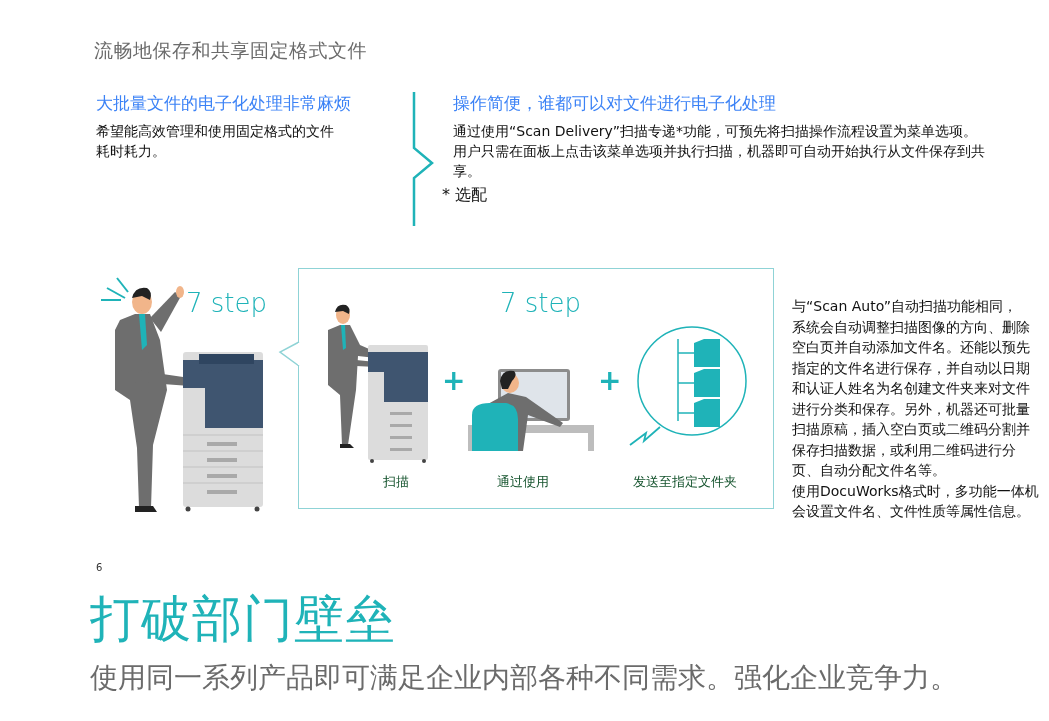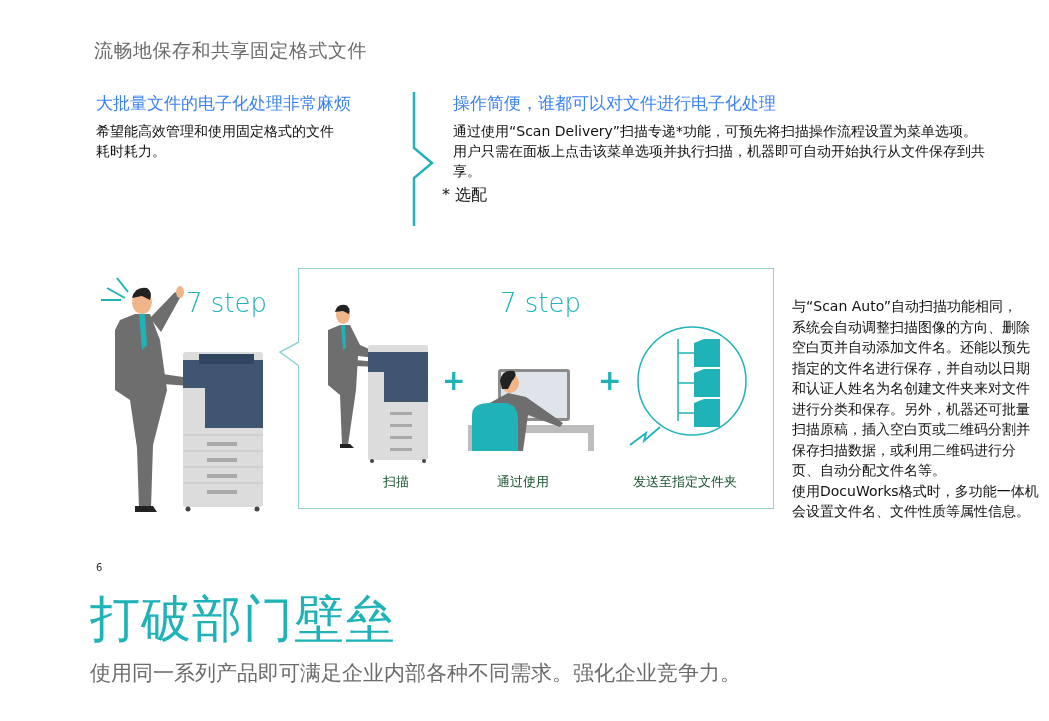--- a/index.html
+++ b/index.html
@@ -15,21 +15,21 @@
   .right-body { left:453px; top:121px; width:620px; white-space:nowrap; }
   .footnote { left:442px; top:185px; font-size:16px; color:#111; }
   .divider { left:400px; top:90px; }
   .step-box { left:298px; top:268px; width:476px; height:241px; border:1.5px solid #8fd3d6; box-sizing:border-box; }
   .step-label { color:#1fb3b8; font-size:26px; white-space:nowrap; font-weight:300; }
   .cap { color:#14532d; font-size:13px; white-space:nowrap; }
   .plus { color:#1fb3b8; font-size:28px; font-weight:bold; }
   .side-text { left:792px; top:296px; width:300px; font-size:14px; line-height:20.5px; color:#111; white-space:nowrap; }
   .pg-num { left:96px; top:562px; font-size:10px; color:#333; }
   .big-head { left:90px; top:578px; font-size:50px; color:#1fb3b8; white-space:nowrap; letter-spacing:1px;margin-top:8px; }
-  .sub-head { left:90px; top:659px; font-size:21px; color:#6b6b6b; white-space:nowrap; }
+  .sub-head { left:90px; top:659px; font-size:28px; color:#6b6b6b; white-space:nowrap; }
 </style>
 </head>
 <body>
 
 <div class="abs title">流畅地保存和共享固定格式文件</div>
 
 <div class="abs h-purple left-head">大批量文件的电子化处理非常麻烦</div>
 <div class="abs body-text left-body">
   <div>希望能高效管理和使用固定格式的文件</div>
   <div>耗时耗力。</div>

